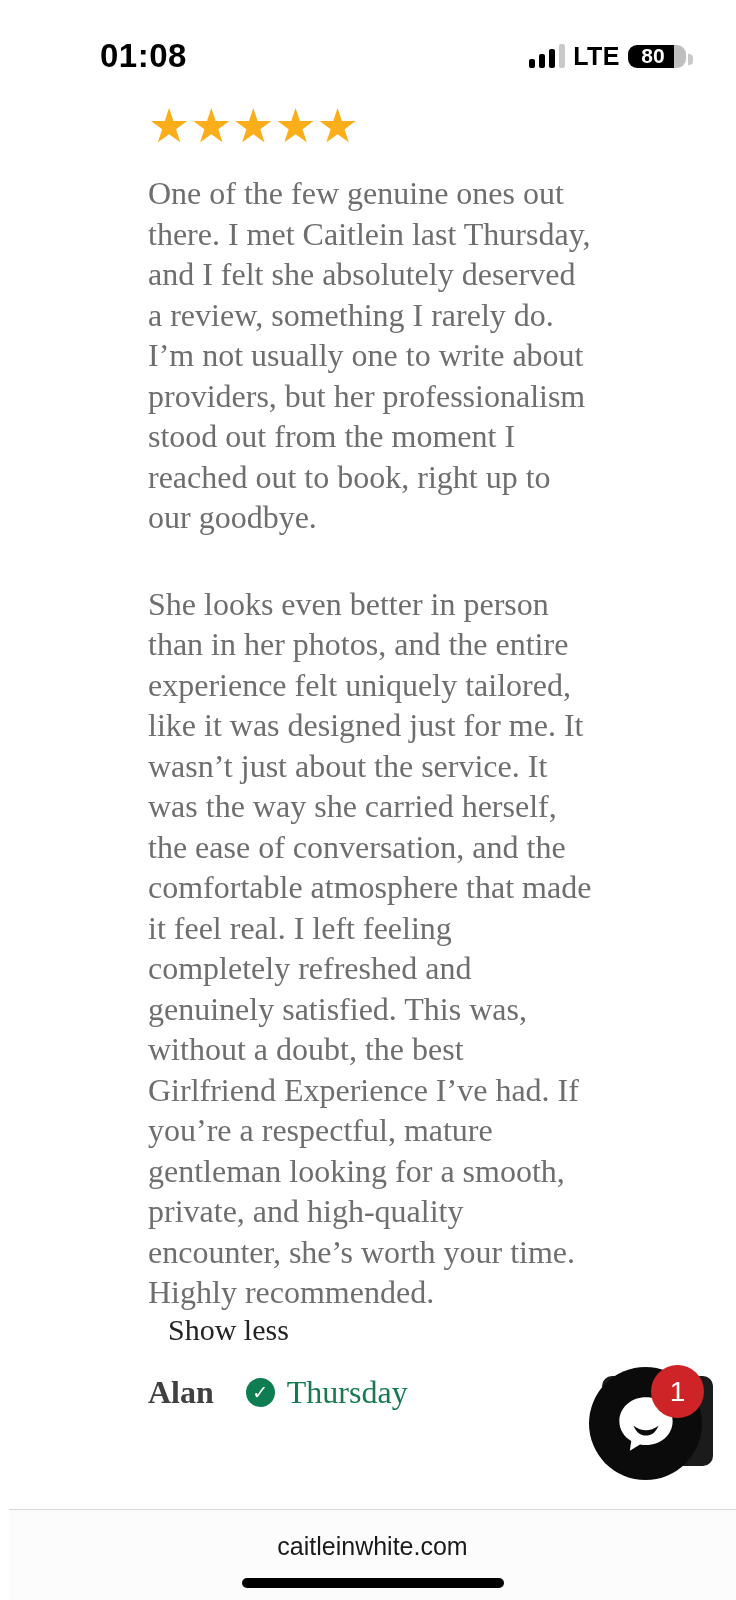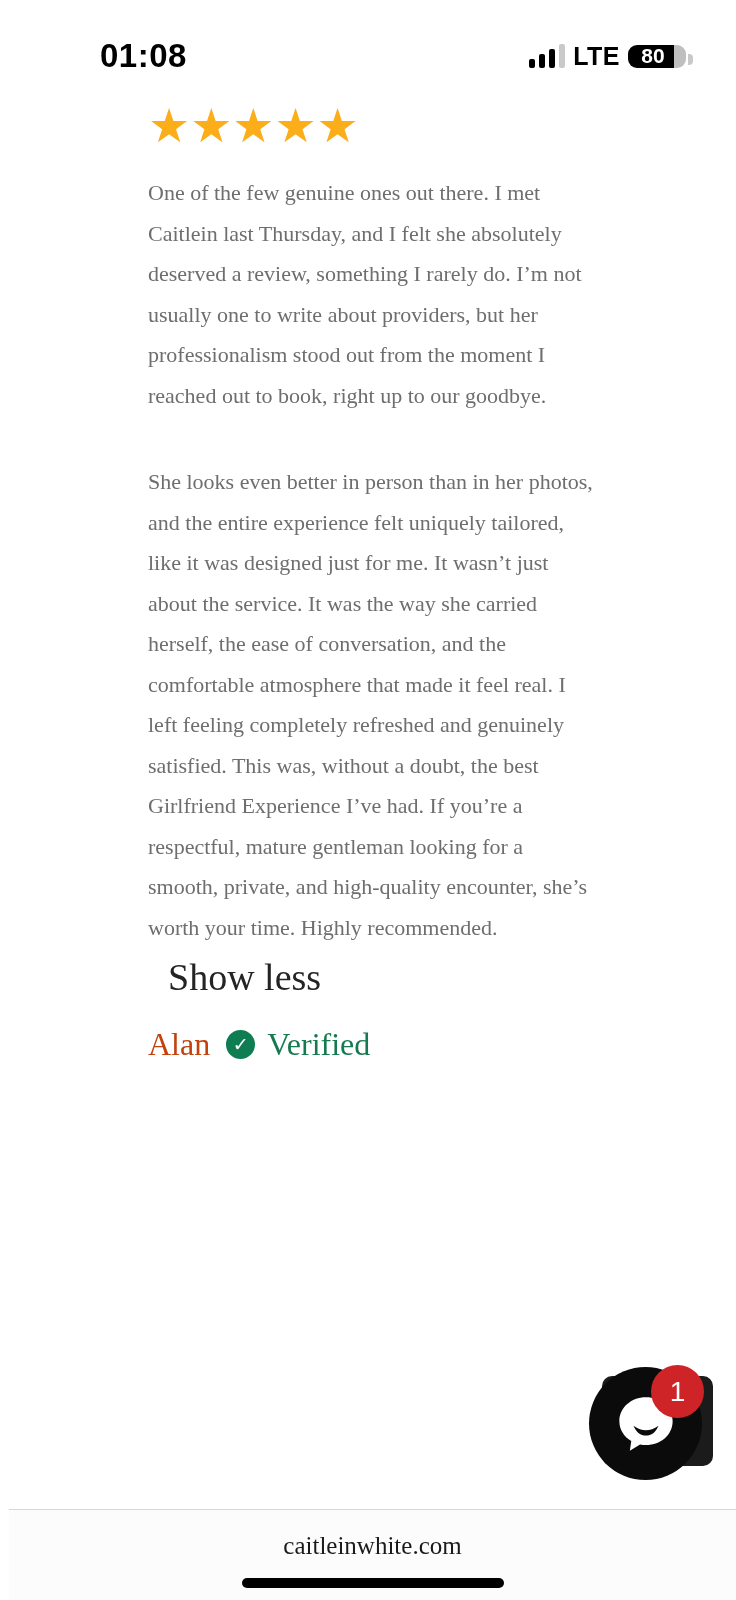--- a/index.html
+++ b/index.html
@@ -28,50 +28,50 @@
   .battery-cap { position: absolute; right: -7px; top: 9px; width: 5px; height: 11px;
     background: #c9c9c9; border-radius: 0 4px 4px 0; }
 
   
   .content { margin: 4px 0 0 148px; width: 446px; }
   .rating-row { display: flex; align-items: center; gap: 30px; height: 62px; }
   .stars { color: #FBAD1A; font-size: 47px; line-height: 1; letter-spacing: 0px;
     font-family: "DejaVu Sans", sans-serif; white-space: nowrap; }
   .review-date { font-style: italic; font-size: 33px; color: #6d6b6b; }
 
-  .review-body p { font-size: 22px; line-height: 40.5px; color: #6f6d6d; }
+  .review-body p { font-size: 32px; line-height: 40.5px; color: #6f6d6d; }
   .review-body p.first { margin-top: 17px; }
   .review-body p + p { margin-top: 46px; }
 
-  .show-less { display: inline-block; margin: 7px 0 0 20px; font-size: 38px;
+  .show-less { display: inline-block; margin: 0 0 0 20px; font-size: 30px;
     color: #242424; cursor: pointer; }
 
   .reviewer-row { display: flex; align-items: center; margin-top: 27px; }
-  .reviewer-name { font-size: 32px; color: #c2410c; margin-right: 16px; }
+  .reviewer-name { font-size: 32px; color: #404040; margin-right: 32px; font-weight: bold; }
   .verified { display: flex; align-items: center; gap: 12px; }
   .verified-badge { width: 29px; height: 29px; border-radius: 50%; background: #0F7D52;
     display: flex; align-items: center; justify-content: center; }
   .verified-badge span { color: #fff; font-size: 19px; font-weight: 700;
     font-family: "DejaVu Sans", sans-serif; line-height: 1; }
   .verified-label { font-size: 32px; color: #157A50; }
 
   
   .chat-widget { position: absolute; left: 602px; top: 1376px; width: 111px; height: 90px; cursor: pointer; }
   .chat-square { position: absolute; inset: 0; background: #1b1b1b; border-radius: 10px; }
   .chat-circle { position: absolute; left: -13px; top: -9px; width: 113px; height: 113px;
     border-radius: 50%; background: #0b0b0b; display: flex; align-items: center; justify-content: center; }
   .chat-circle svg { width: 68px; height: 68px; }
   .chat-badge { position: absolute; left: 49px; top: -11px; width: 53px; height: 53px;
     border-radius: 50%; background: #CE2428; display: flex; align-items: center; justify-content: center;
     font-family: "Liberation Sans", sans-serif; color: #fff; font-size: 28px; }
 
   
   .browser-bar { position: absolute; left: 9px; right: 0; top: 1509px; height: 91px;
     background: #fcfcfc; border-top: 1px solid #d8d8d8;
-    font-family: Liberation Serif, serif; }
+    font-family: Liberation Sans, sans-serif; }
   .url { text-align: center; margin-top: 22px; font-size: 25px; color: #1a1a1a; }
   .home-indicator { position: absolute; left: 50%; transform: translateX(-50%);
     bottom: 12px; width: 262px; height: 10px; border-radius: 5px; background: #000; }
 </style>
 </head>
 <body>
 
 <div class="status-bar">
   <div class="time">01:08</div>
   <div class="status-right">
@@ -100,21 +100,21 @@
   </div>
 
   <a class="show-less">Show less</a>
 
   <div class="reviewer-row">
     <div class="reviewer-name">Alan</div>
     <div class="verified">
       <div class="verified-badge">
         <span>✓</span>
       </div>
-      <div class="verified-label">Verified</div>
+      <div class="verified-label">Thursday</div>
     </div>
   </div>
 </div>
 
 <div class="chat-widget">
   <div class="chat-square"></div>
   <div class="chat-circle">
     <svg viewBox="0 0 24 24" aria-hidden="true">
       <path fill="#ffffff" d="M12 2.6c5.3 0 9.4 3.7 9.4 8.4s-4.1 8.4-9.4 8.4c-.7 0-1.4-.1-2.1-.2l-3.6 2.2.5-3.4c-2.5-1.5-4.2-3.9-4.2-7 0-4.7 4.1-8.4 9.4-8.4z"></path>
       <path fill="#0b0b0b" d="M7.6 12.6c1.5 1.1 3 1.6 4.4 1.6s2.9-.5 4.4-1.6c-.9 2.3-2.5 3.5-4.4 3.5s-3.5-1.2-4.4-3.5z"></path>

